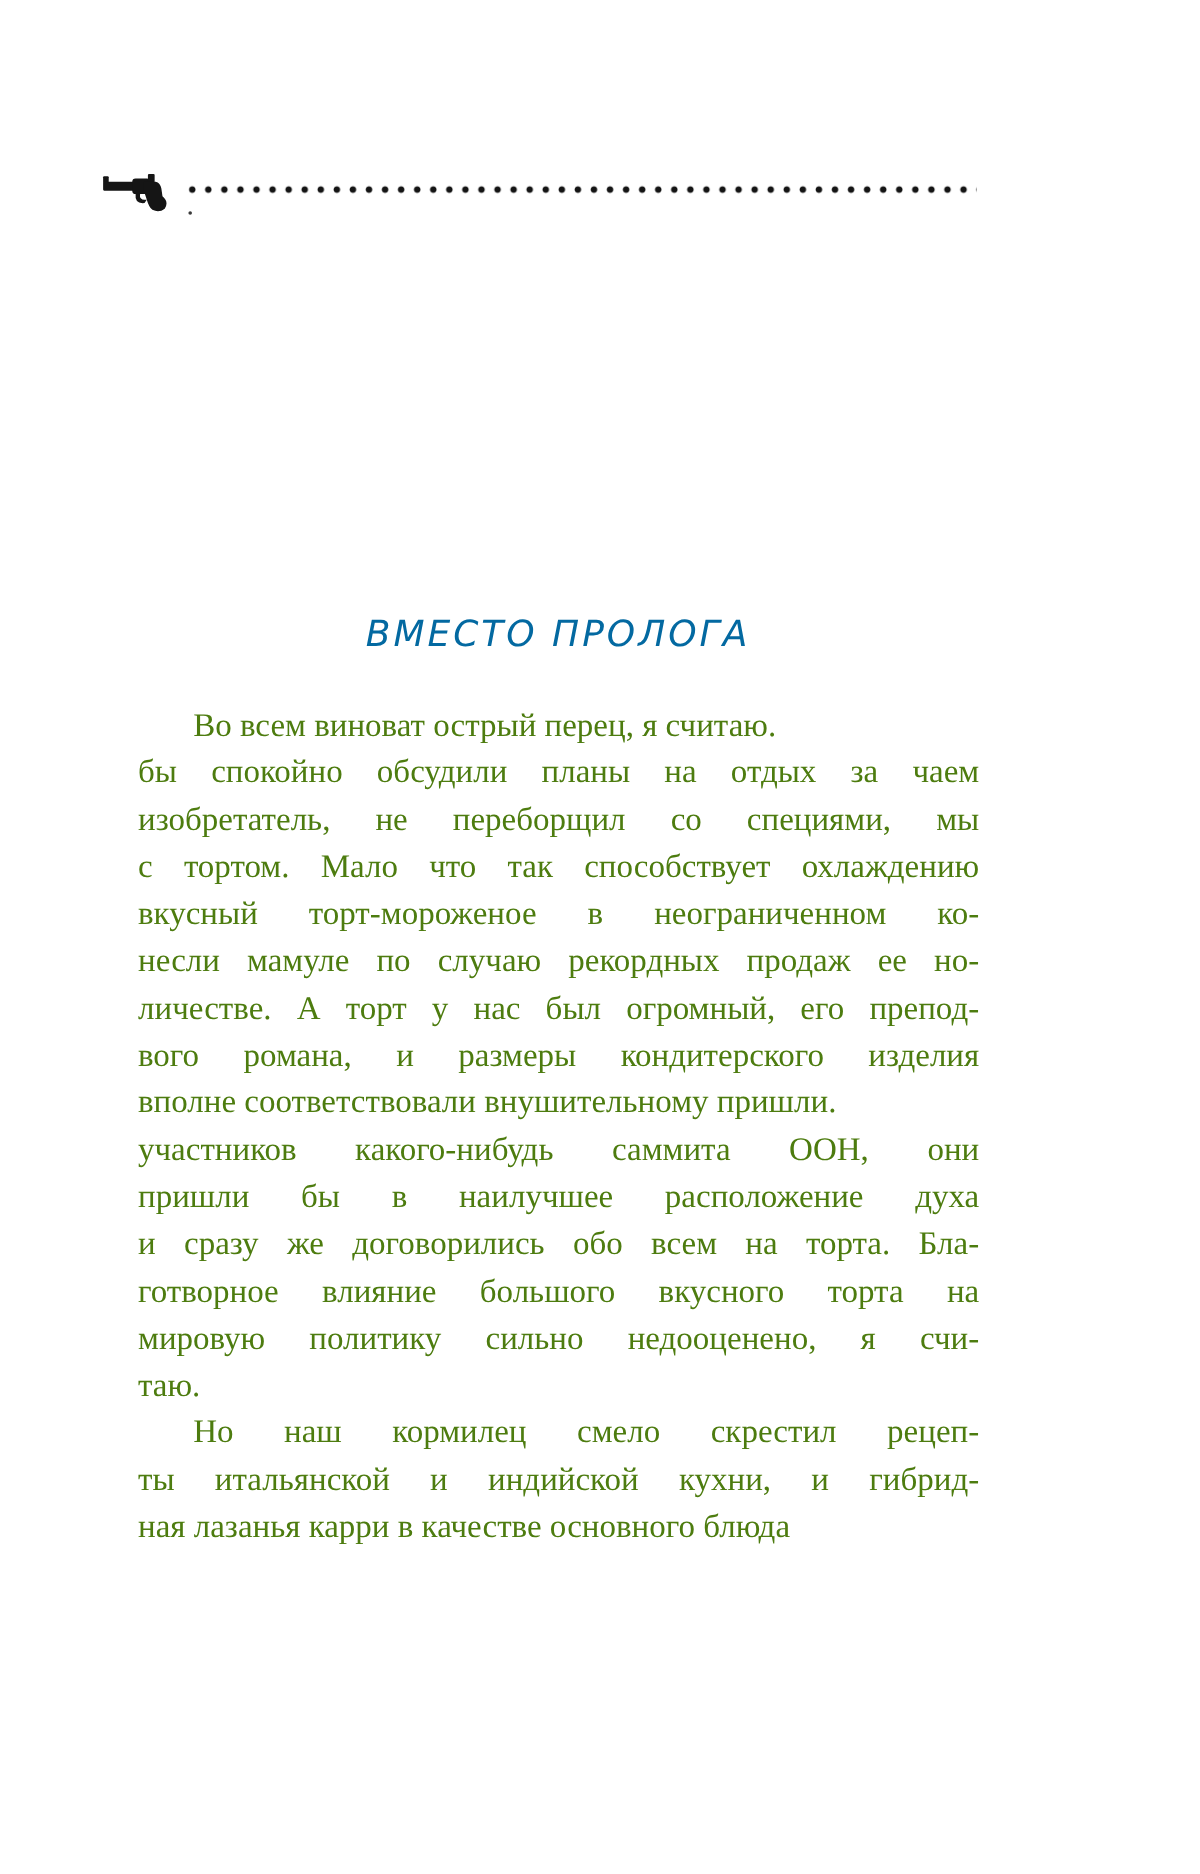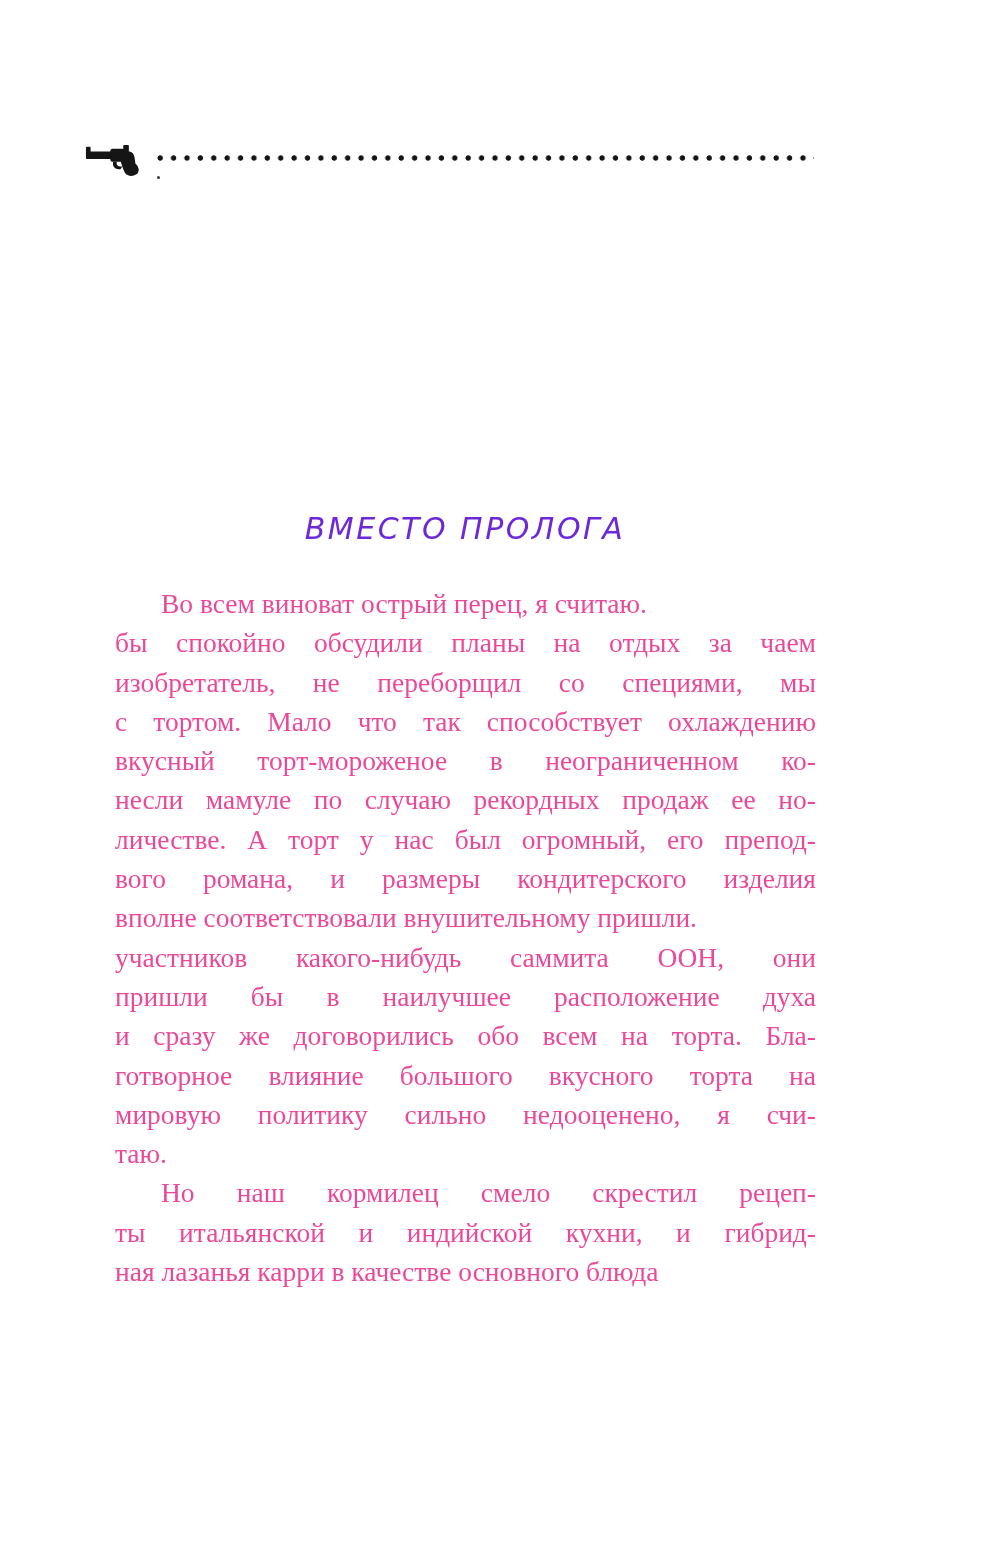--- a/index.html
+++ b/index.html
@@ -48,33 +48,33 @@
     position: absolute;
     left: 115px;
     width: 700px;
     top: 511px;
     text-align: center;
     font-family: "DejaVu Sans", sans-serif;
     font-style: italic;
     font-weight: 400;
     font-size: 30px;
     letter-spacing: 2.5px;
-    color: #6d28d9;
+    color: #0369a1;
     white-space: nowrap;
   }
 
   .body-text {
     position: absolute;
     left: 115px;
     width: 701px;
     top: 584px;
     font-family: "Liberation Serif", serif;
     font-size: 27.5px;
     line-height: 39.3px;
-    color: #ec4899;
+    color: #4d7c0f;
   }
   .paragraph { margin: 0; }
   .line {
     text-align: justify;
     -moz-text-align-last: justify;
     text-align-last: justify;
     white-space: normal;
   }
   .line.first { text-indent: 46px; }
   .line.last {

